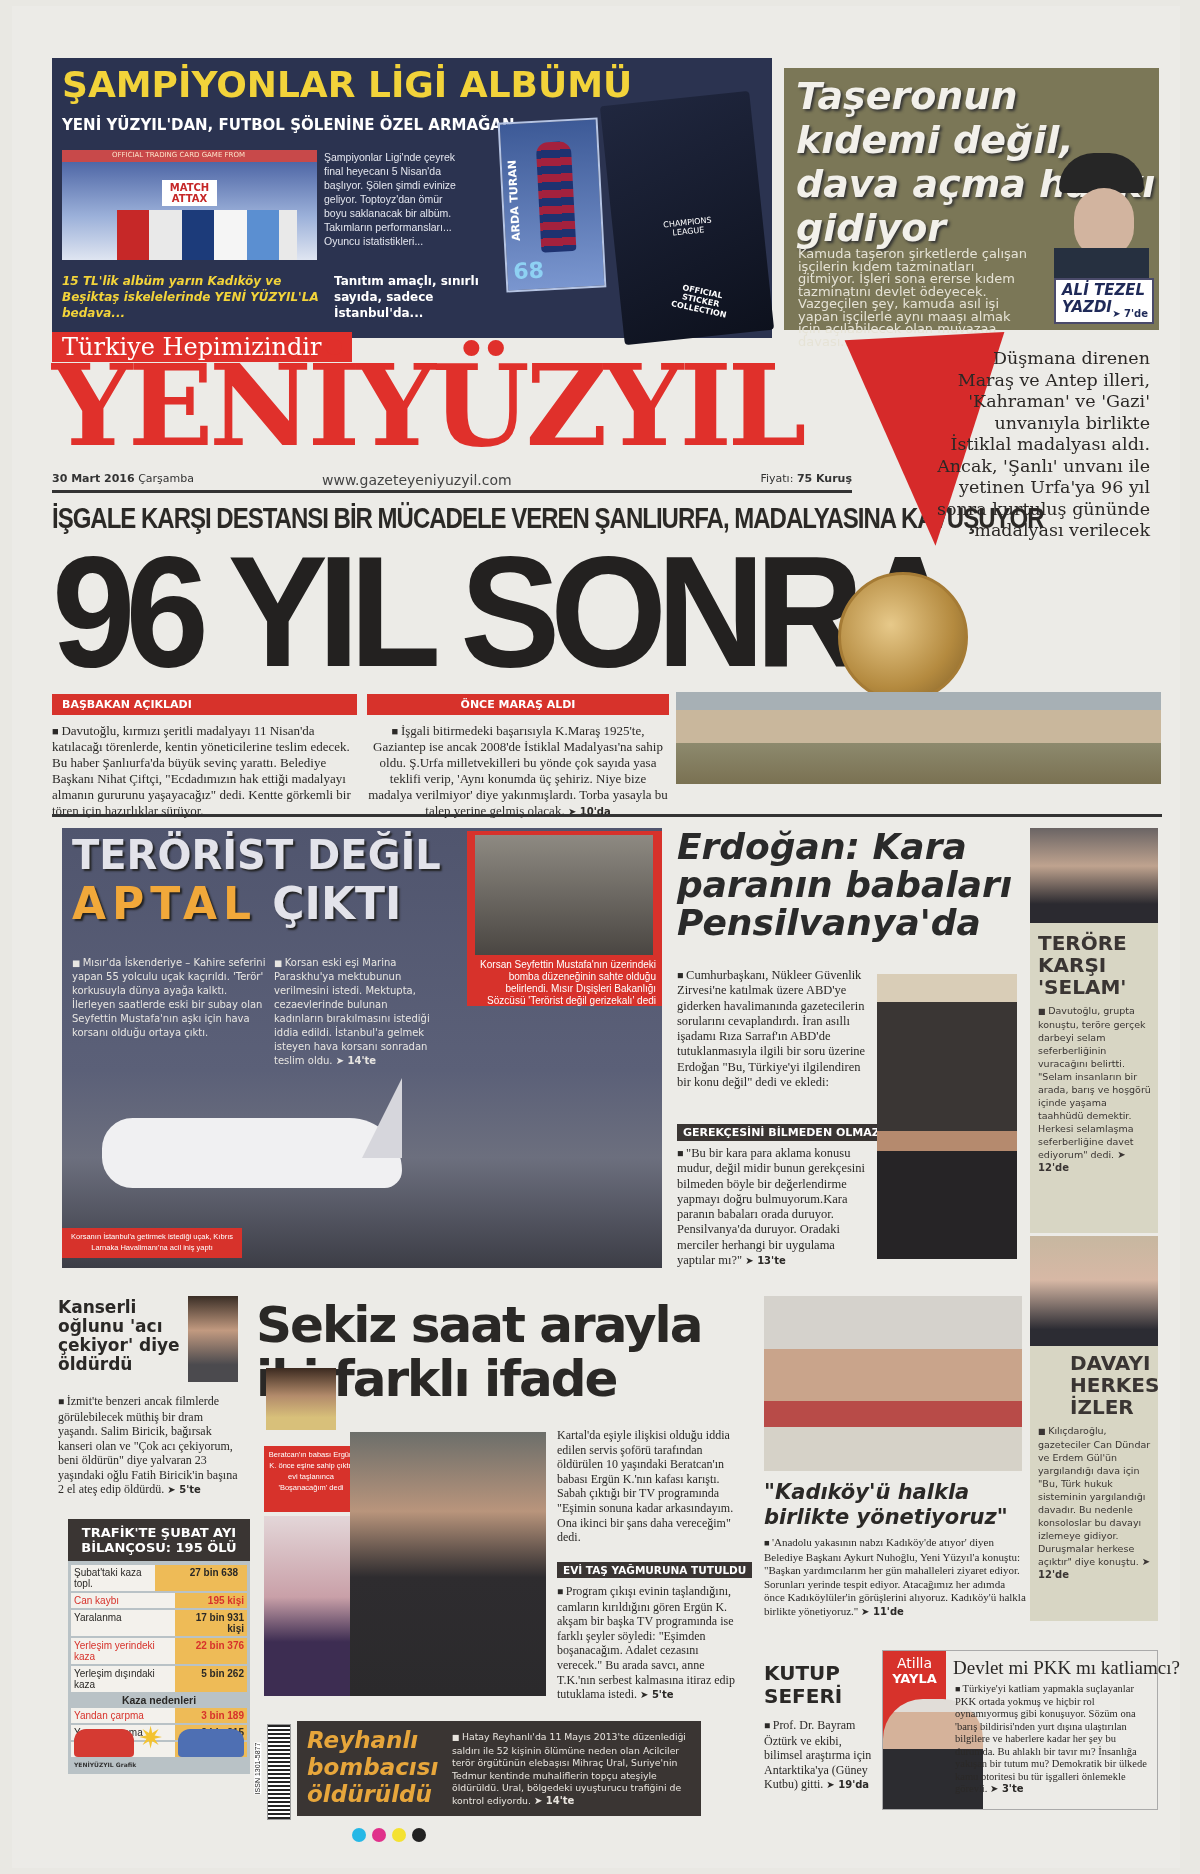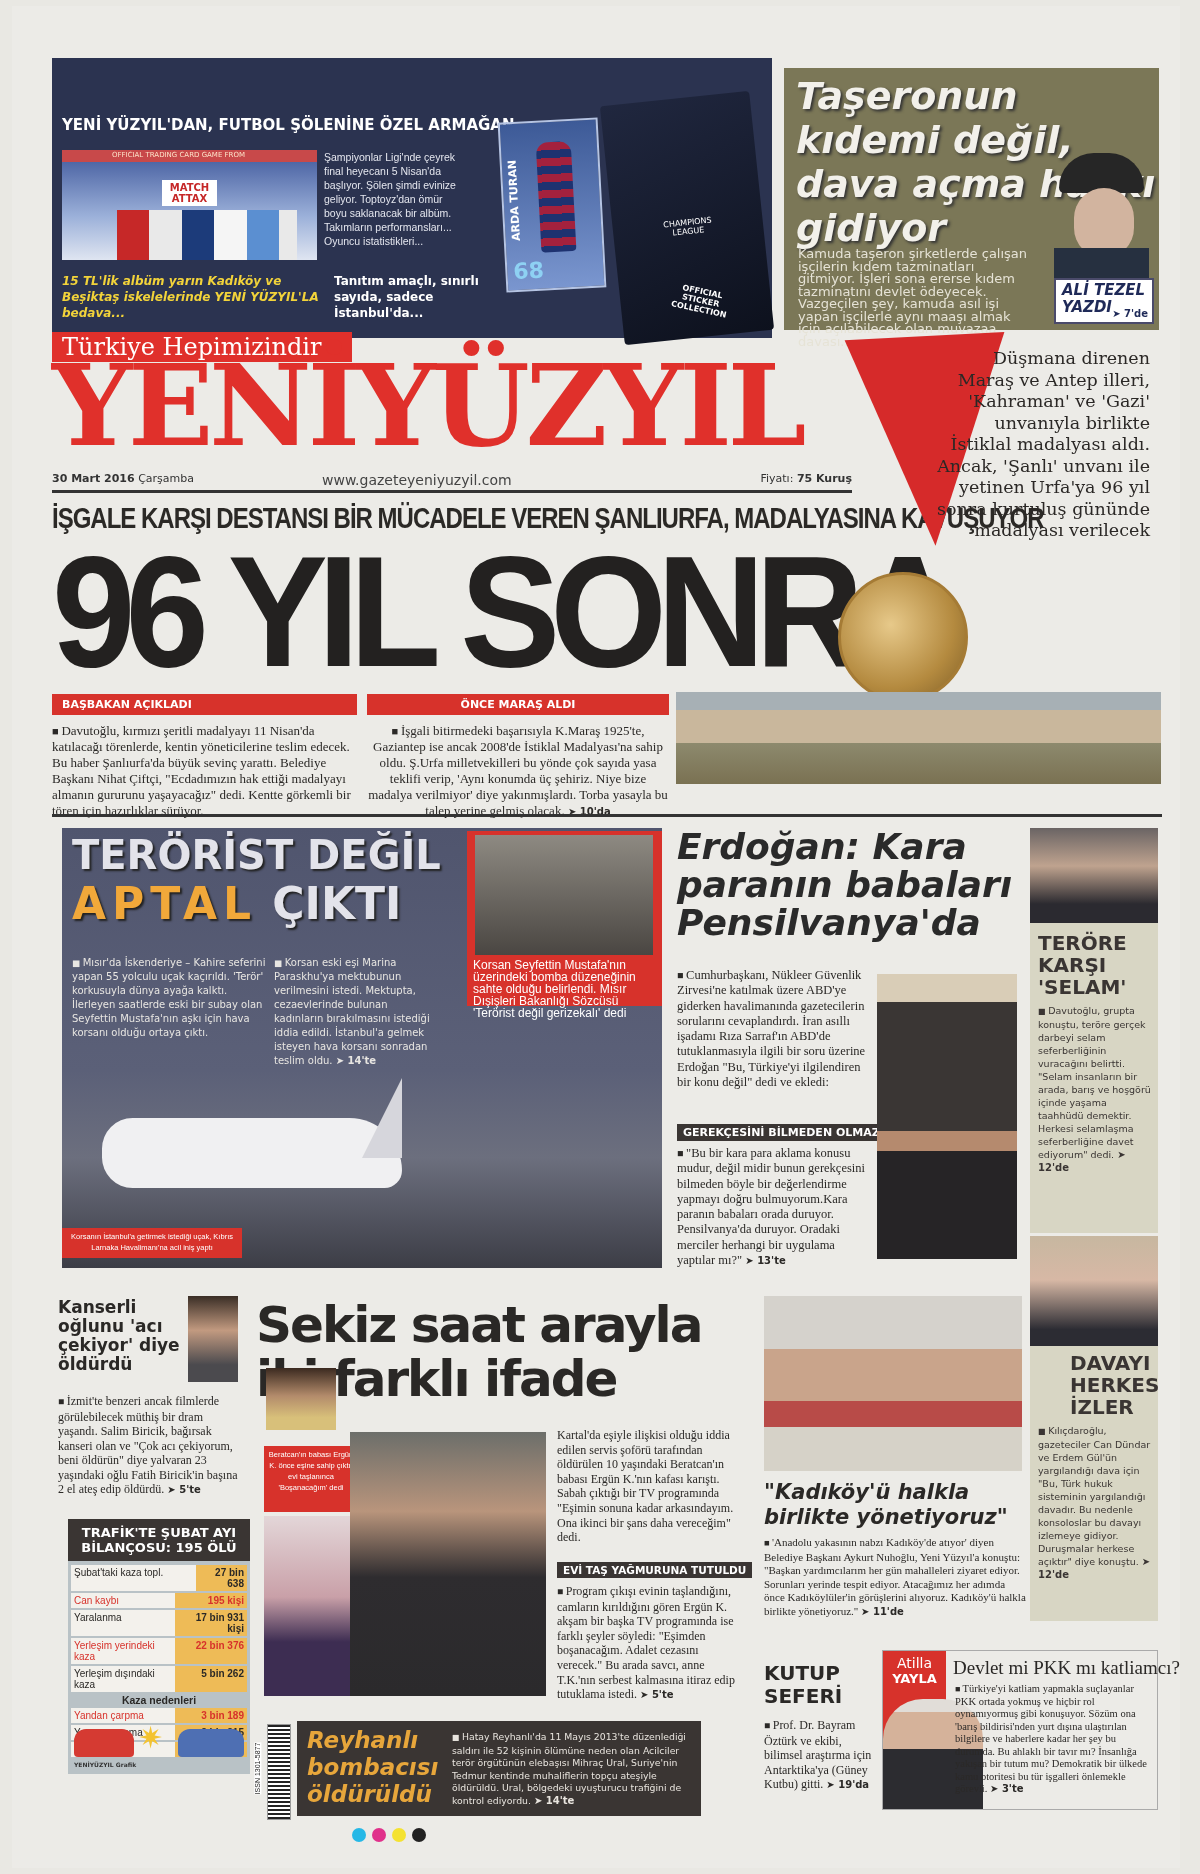--- a/index.html
+++ b/index.html
@@ -17,20 +17,21 @@
   .photo { background: #777; overflow: hidden; }
   .ref { font-family: "DejaVu Sans", sans-serif; font-weight: bold; font-size: 10px; }
   .rule { background: #333; height: 3px; }
 </style>
 </head>
 <body>
 
 <div class="page">
 
   <div class="abs" style="left:40px;top:52px;width:720px;height:280px;background:#2b3350;">
+    <div class="abs sans" style="left:10px;top:6px;font-size:36px;font-weight:bold;color:#f2d33a;letter-spacing:0px;white-space:nowrap;">ŞAMPİYONLAR LİGİ ALBÜMÜ</div>
     <div class="abs sans" style="left:10px;top:58px;font-size:15px;font-weight:bold;color:#fff;white-space:nowrap;">YENİ YÜZYIL'DAN, FUTBOL ŞÖLENİNE ÖZEL ARMAĞAN</div>
     <div class="abs" style="left:10px;top:92px;width:255px;height:110px;background:linear-gradient(180deg,#c8494a 0 12px,#4f67a6 12px,#9bb0d9 60%,#dfe5f1);">
       <div class="abs sans" style="left:50px;top:1px;font-size:7px;color:#fde3c9;white-space:nowrap;">OFFICIAL TRADING CARD GAME FROM</div>
       <div class="abs sans" style="left:100px;top:30px;width:55px;font-size:10px;font-weight:bold;color:#c62828;background:#fff;text-align:center;padding:2px;">MATCH ATTAX</div>
       <div class="abs" style="left:55px;top:60px;width:180px;height:50px;background:linear-gradient(90deg,#c62828 0 18%,#e9e9e9 18% 36%,#1c3b7a 36% 54%,#f5f5f5 54% 72%,#5b8fd1 72% 90%,#e9e9e9 90%);"></div>
     </div>
     <div class="abs cond" style="left:272px;top:92px;width:135px;font-size:10.5px;line-height:14px;color:#e4e6ee;">Şampiyonlar Ligi'nde çeyrek final heyecanı 5 Nisan'da başlıyor. Şölen şimdi evinize geliyor. Toptoyz'dan ömür boyu saklanacak bir albüm. Takımların performansları... Oyuncu istatistikleri...</div>
     <div class="abs sans" style="left:10px;top:215px;width:265px;font-size:12px;font-weight:bold;font-style:italic;color:#f2d33a;line-height:16px;">15 TL'lik albüm yarın Kadıköy ve Beşiktaş iskelelerinde YENİ YÜZYIL'LA bedava...</div>
     <div class="abs sans" style="left:282px;top:215px;width:160px;font-size:12px;font-weight:bold;color:#fff;line-height:16px;">Tanıtım amaçlı, sınırlı sayıda, sadece İstanbul'da...</div>
     <div class="abs" style="left:450px;top:62px;width:100px;height:170px;background:linear-gradient(180deg,#3d5a97,#7a96cf);border:2px solid #b5c4e3;transform:rotate(-3deg);">
@@ -101,21 +102,21 @@
       <span class="ref">➤ <span>14'te</span></span>
     </div>
     <div class="abs" style="left:40px;top:290px;width:300px;height:70px;background:#f0f0f2;border-radius:35px 60px 20px 35px;"></div>
     <div class="abs" style="left:300px;top:250px;width:0;height:0;border-left:40px solid transparent;border-bottom:80px solid #d6d6dc;"></div>
     <div class="abs" style="left:0;top:400px;width:180px;height:30px;background:#d7322b;padding:3px 4px;">
       <div class="cond" style="font-size:7.5px;line-height:11px;color:#fff;text-align:center;">Korsanın İstanbul'a getirmek istediği uçak, Kıbrıs Larnaka Havalimanı'na acil iniş yaptı</div>
     </div>
   </div>
   <div class="abs" style="left:455px;top:825px;width:195px;height:175px;background:#d7322b;">
     <div class="abs photo" style="left:8px;top:4px;width:178px;height:120px;background:linear-gradient(180deg,#8e8a82,#4a4642);"></div>
-    <div class="abs cond" style="left:6px;top:128px;width:183px;font-size:12px;line-height:12px;color:#fff;text-align:left;">Korsan Seyfettin Mustafa'nın üzerindeki bomba düzeneğinin sahte olduğu belirlendi. Mısır Dışişleri Bakanlığı Sözcüsü 'Terörist değil gerizekalı' dedi</div>
+    <div class="abs cond" style="left:6px;top:128px;width:183px;font-size:10px;line-height:12px;color:#fff;text-align:right;">Korsan Seyfettin Mustafa'nın üzerindeki bomba düzeneğinin sahte olduğu belirlendi. Mısır Dışişleri Bakanlığı Sözcüsü 'Terörist değil gerizekalı' dedi</div>
   </div>
 
   <div class="abs sans" style="left:665px;top:822px;width:345px;font-size:36px;line-height:38px;font-weight:bold;font-style:italic;color:#2a2a2a;">Erdoğan: Kara paranın babaları Pensilvanya'da</div>
   <div class="abs body-serif bullet" style="left:665px;top:962px;width:195px;font-size:12.5px;line-height:15.3px;">Cumhurbaşkanı, Nükleer Güvenlik Zirvesi'ne katılmak üzere ABD'ye giderken havalimanında gazetecilerin sorularını cevaplandırdı. İran asıllı işadamı Rıza Sarraf'ın ABD'de tutuklanmasıyla ilgili bir soru üzerine Erdoğan "Bu, Türkiye'yi ilgilendiren bir konu değil" dedi ve ekledi:</div>
   <div class="abs darkbar" style="left:665px;top:1118px;font-size:11px;">GEREKÇESİNİ BİLMEDEN OLMAZ</div>
   <div class="abs body-serif" style="left:665px;top:1140px;width:195px;font-size:12.5px;line-height:15.3px;">
     <span class="bullet">"Bu bir kara para aklama konusu mudur, değil midir bunun gerekçesini bilmeden böyle bir değerlendirme yapmayı doğru bulmuyorum.Kara paranın babaları orada duruyor. Pensilvanya'da duruyor. Oradaki merciler herhangi bir uygulama yaptılar mı?"</span>
     <span class="ref">➤ <span>13'te</span></span>
   </div>
   <div class="abs photo" style="left:865px;top:968px;width:140px;height:285px;background:linear-gradient(180deg,#d9cdb7 0 10%,#3a3634 10% 55%,#b58a6e 55% 62%,#262426 62%);"></div>
@@ -143,21 +144,21 @@
   <div class="abs body-serif" style="left:46px;top:1388px;width:185px;font-size:12px;line-height:14.5px;">
     <span class="bullet">İzmit'te benzeri ancak filmlerde görülebilecek müthiş bir dram yaşandı. Salim Biricik, bağırsak kanseri olan ve "Çok acı çekiyorum, beni öldürün" diye yalvaran 23 yaşındaki oğlu Fatih Biricik'in başına 2 el ateş edip öldürdü.</span>
     <span class="ref">➤ <span>5'te</span></span>
   </div>
 
   <div class="abs" style="left:56px;top:1513px;width:182px;height:255px;background:#b9c2c6;">
     <div class="sans" style="background:#3a3533;color:#fff;font-weight:bold;font-size:13px;line-height:15px;text-align:center;padding:6px 4px;">TRAFİK'TE ŞUBAT AYI BİLANÇOSU: 195 ÖLÜ</div>
     <div style="padding:4px 3px 0;">
       <div class="cond" style="display:flex;font-size:10px;margin-bottom:2px;">
           <div style="flex:1;background:#f3f1ec;padding:2px 3px;">Şubat'taki kaza topl.</div>
-          <div style="width:51px;background:#eebb57;padding:2px 3px;text-align:right;font-weight:bold;">27 bin 638</div>
+          <div style="width:92px;background:#eebb57;padding:2px 9px;text-align:right;font-weight:bold;">27 bin 638</div>
         </div>
       <div class="cond" style="display:flex;font-size:10px;margin-bottom:2px;color:#d7322b;">
           <div style="flex:1;background:#f3f1ec;padding:2px 3px;">Can kaybı</div>
           <div style="width:72px;background:#eebb57;padding:2px 3px;text-align:right;font-weight:bold;">195 kişi</div>
         </div>
       <div class="cond" style="display:flex;font-size:10px;margin-bottom:2px;">
           <div style="flex:1;background:#f3f1ec;padding:2px 3px;">Yaralanma</div>
           <div style="width:72px;background:#eebb57;padding:2px 3px;text-align:right;font-weight:bold;">17 bin 931 kişi</div>
         </div>
       <div class="cond" style="display:flex;font-size:10px;margin-bottom:2px;color:#d7322b;">

